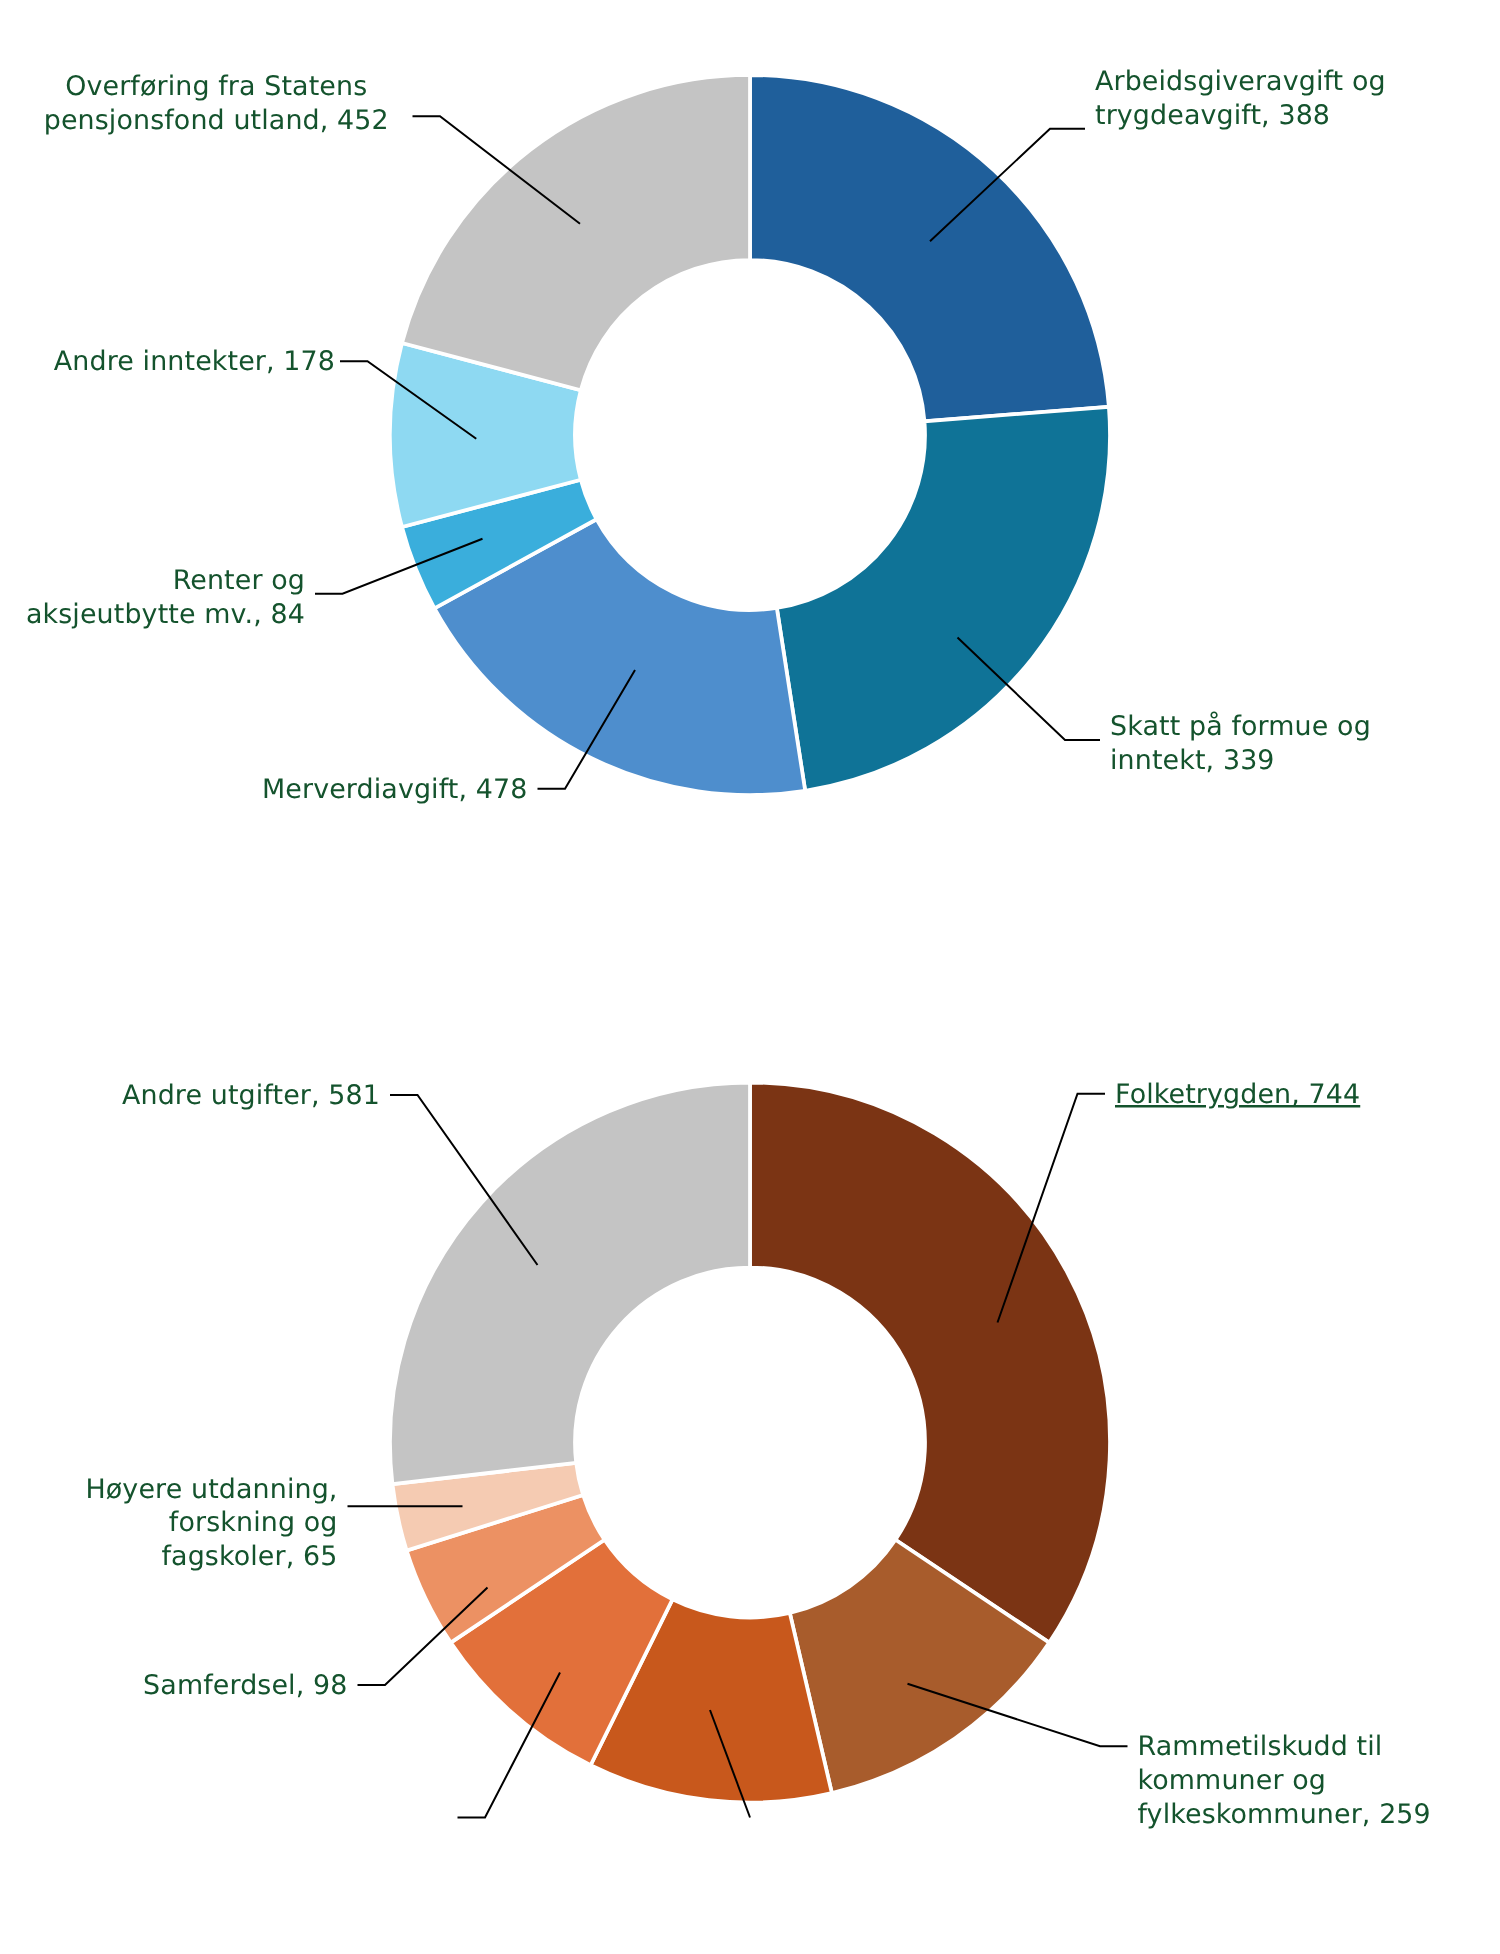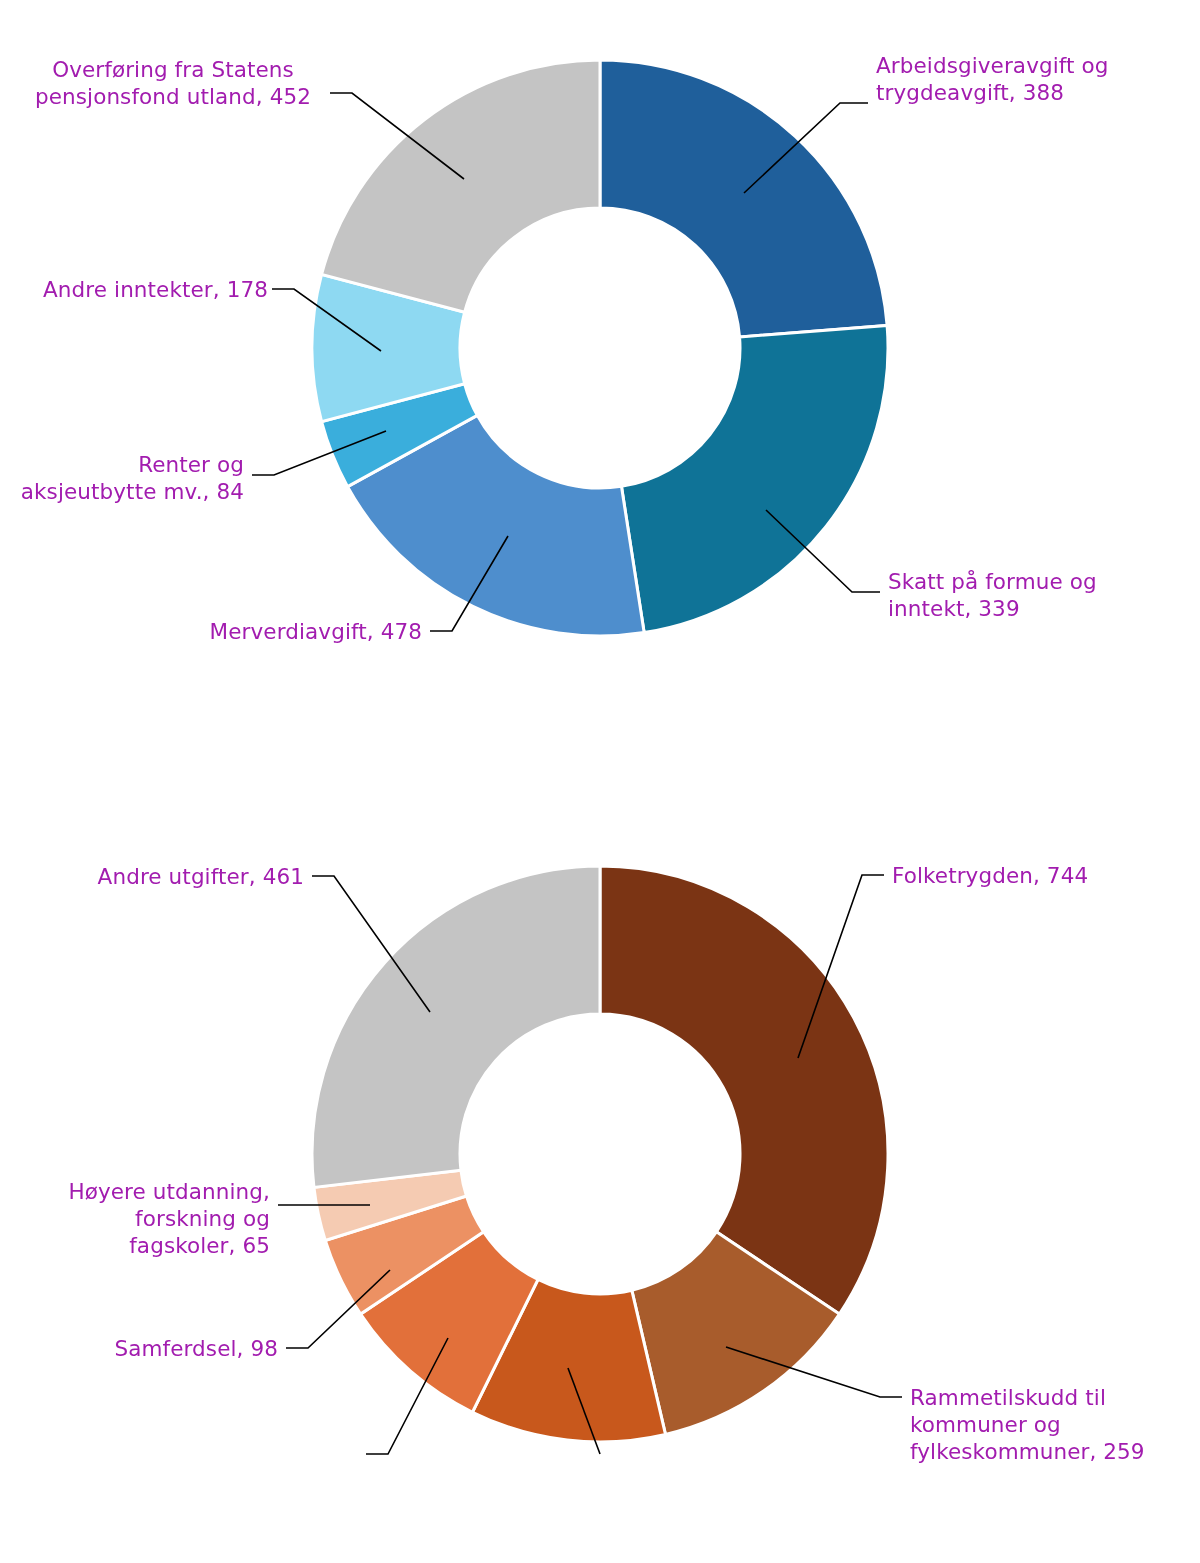--- a/index.html
+++ b/index.html
@@ -37,21 +37,21 @@
     stroke-linecap: butt;
     stroke-linejoin: miter;
   }
 
   .slice { stroke: #ffffff; stroke-width: 3; }
 
   .label {
     position: absolute;
     font-size: 21.5px;
     line-height: 27px;
-    color: #a21caf;
+    color: #14532d;
     white-space: pre-line;
     letter-spacing: 0.1px;
   }
   .label.right { text-align: left; }
   .label.left  { text-align: right; }
   .label.center { text-align: center; }
 </style>
 </head>
 <body>
 
@@ -122,28 +122,28 @@
       <path class="leader" d="M 448,538 L 388,654 L 366,654"></path>
 
       <path class="leader" d="M 390,470 L 308,548 L 286,548"></path>
 
       <path class="leader" d="M 370,405 L 300,405 L 278,405"></path>
 
       <path class="leader" d="M 430,212 L 334,76 L 312,76"></path>
     </g>
   </svg>
 
-  <div class="label right" style="left:892px; top:62px; width:300px;">Folketrygden,  744</div>
+  <div class="label right" style="left:892px; top:62px; width:300px;text-decoration:underline;">Folketrygden,  744</div>
 
   <div class="label right" style="left:910px; top:560px; width:290px;margin-top:24px;">Rammetilskudd til
 kommuner og
 fylkeskommuner,  259</div>
 
 
 
   <div class="label left" style="left:-22px; top:535px; width:300px;">Samferdsel, 98</div>
 
   <div class="label left" style="left:-30px; top:378px; width:300px;">Høyere utdanning,
 forskning og
 fagskoler, 65</div>
 
-  <div class="label left" style="left:4px; top:63px; width:300px;">Andre utgifter, 461</div>
+  <div class="label left" style="left:4px; top:63px; width:300px;">Andre utgifter, 581</div>
 </div>
 
 </body></html>

